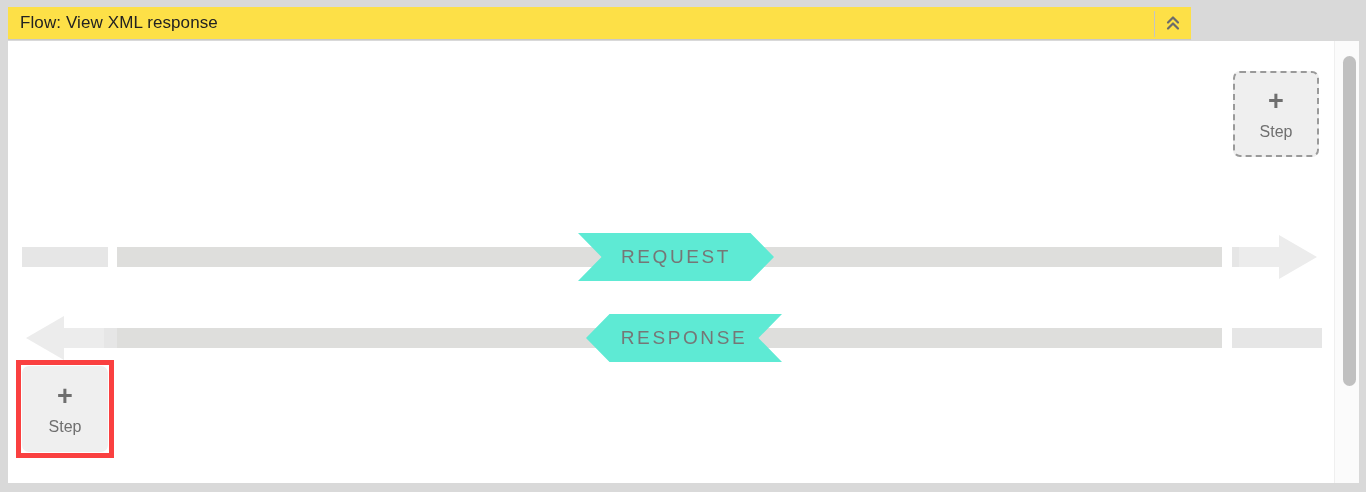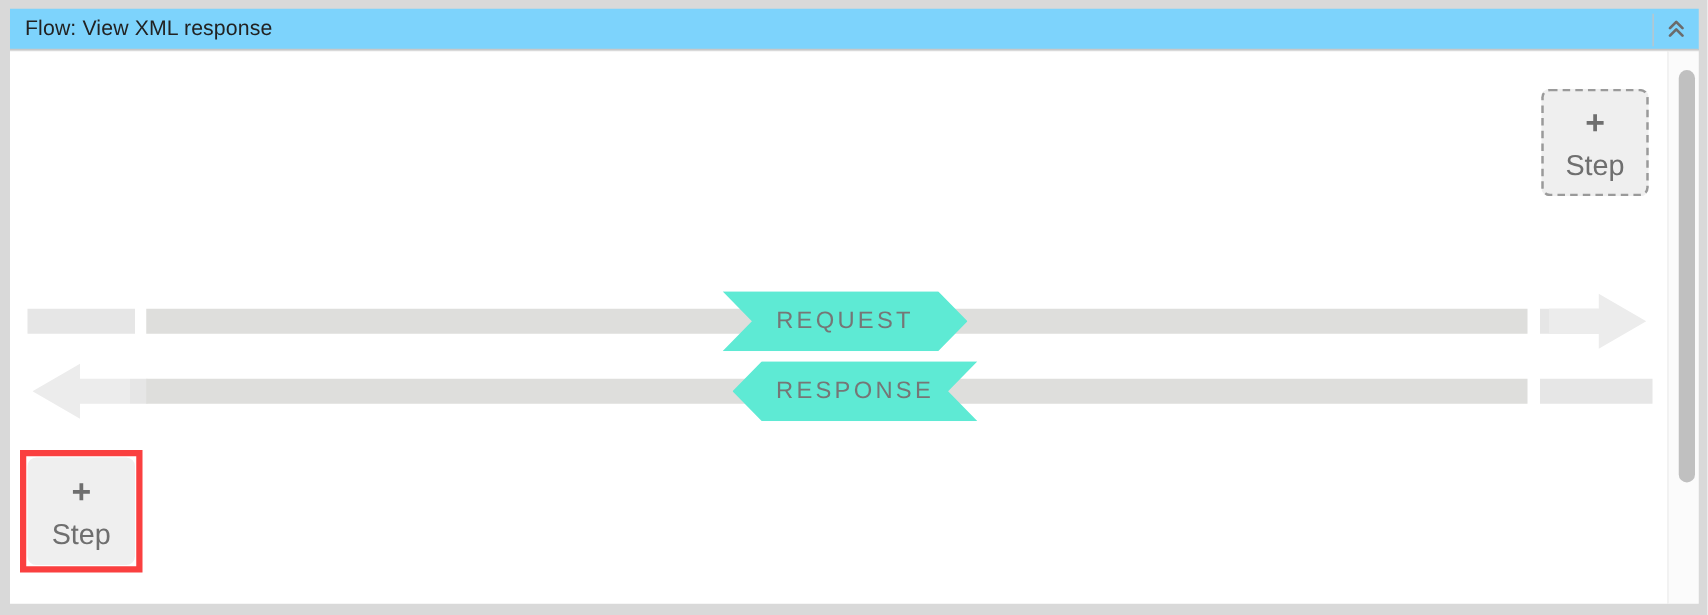--- a/index.html
+++ b/index.html
@@ -23,24 +23,24 @@
     height: 492px;
     box-sizing: border-box;
     background: #d9d9d9;
   }
 
   
   .panel-header {
     position: absolute;
     left: 8px;
     top: 7px;
-    width: 1351px;
+    width: 1183px;
     height: 33px;
     box-sizing: border-box;
-    background: #7dd3fc;
+    background: #fde047;
     border-bottom: 1px solid #c8c8c8;
     display: flex;
     align-items: center;
   }
   .panel-title {
     margin-left: 12px;
     font-size: 17px;
     color: #222222;
     letter-spacing: 0.1px;
     white-space: nowrap;
@@ -117,21 +117,21 @@
   }
   .step-plus {
     font-size: 27px;
     line-height: 1;
     color: #6f6f6f;
     font-weight: bold;
     margin-bottom: 9px;
     font-family: "Liberation Sans", sans-serif;
   }
   .step-label {
-    font-size: 23px;
+    font-size: 16px;
     line-height: 1;
     color: #6f6f6f;
     font-family: "Liberation Sans", sans-serif;
   }
   #step-btn-top { left: 1225px; top: 30px; }
   #step-btn-bottom {
     left: 14px;
     top: 325px;
     border-style: solid;
     border-color: #efefef;
@@ -146,21 +146,21 @@
     height: 98px;
     box-sizing: border-box;
     border: 5px solid #fa4040;
     background: transparent;
     pointer-events: none;
   }
 
   
   .flow-row { position: absolute; left: 0; width: 1326px; height: 48px; }
   #row-request  { top: 192px; }
-  #row-response { top: 248px; }
+  #row-response { top: 273px; }
 
   .seg {
     position: absolute;
     top: 14px;
     height: 20px;
     background: #e6e6e6;
   }
   .seg-dark { background: #dededc; }
 
   .arrow-head {

